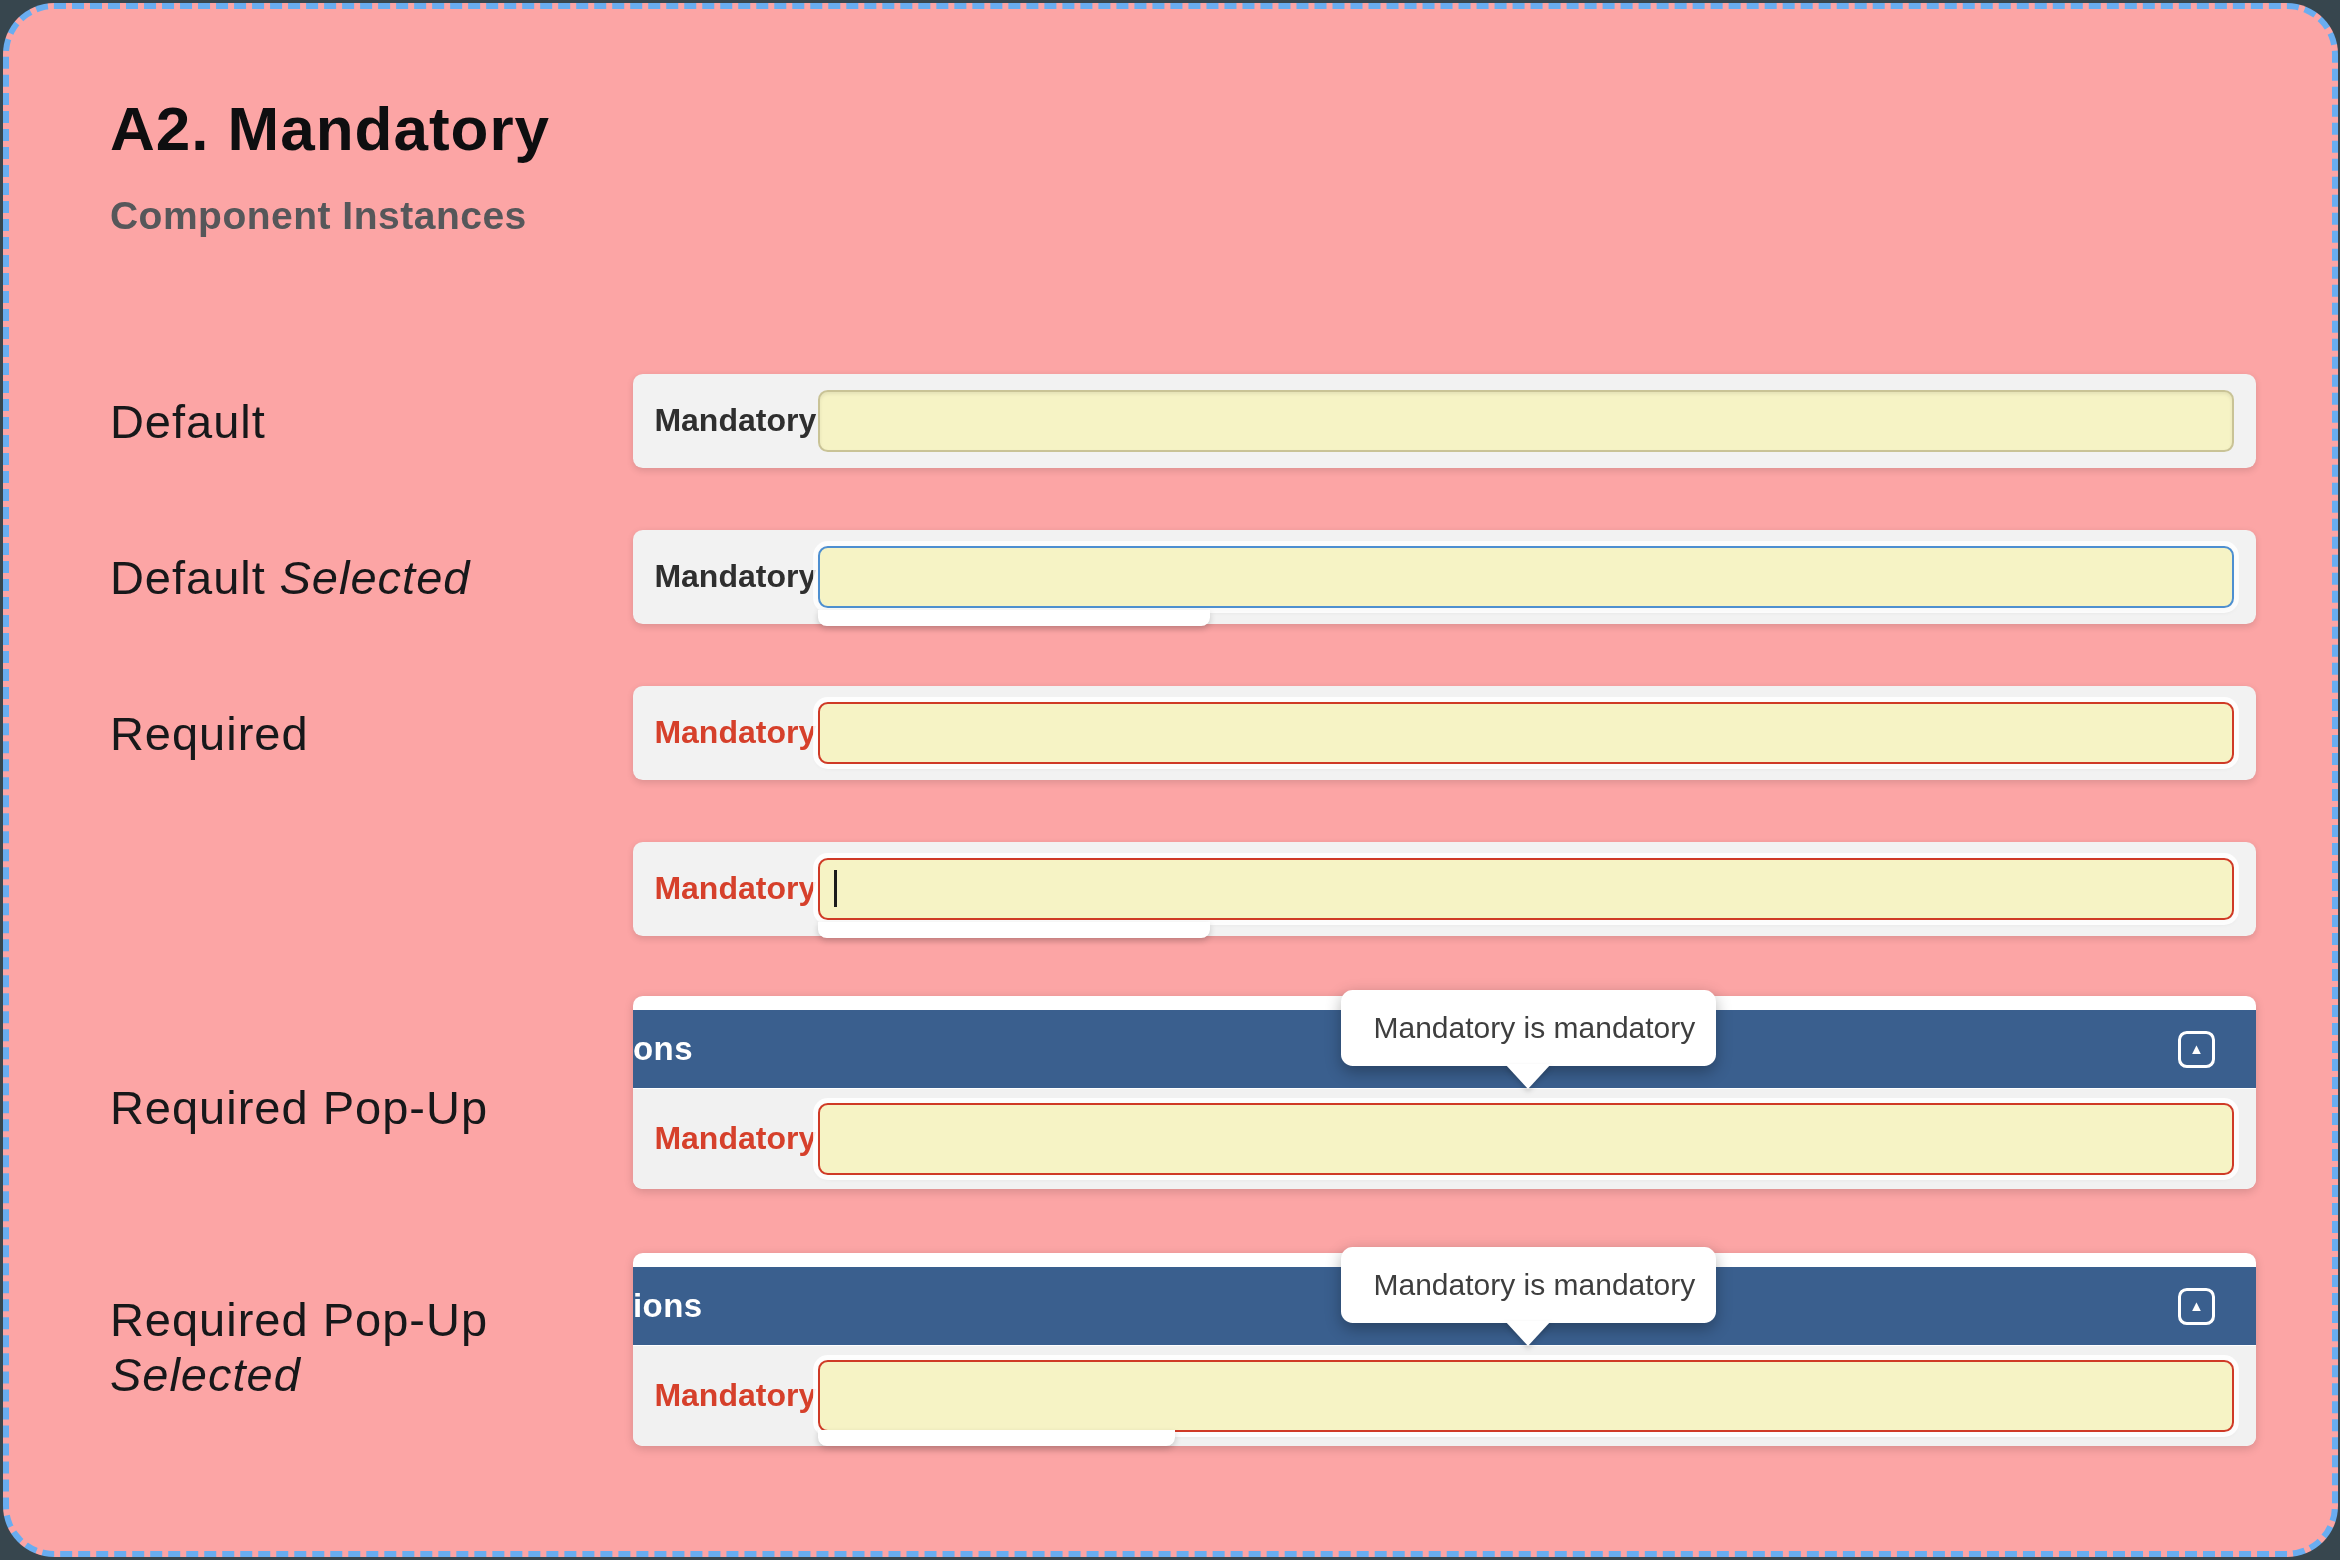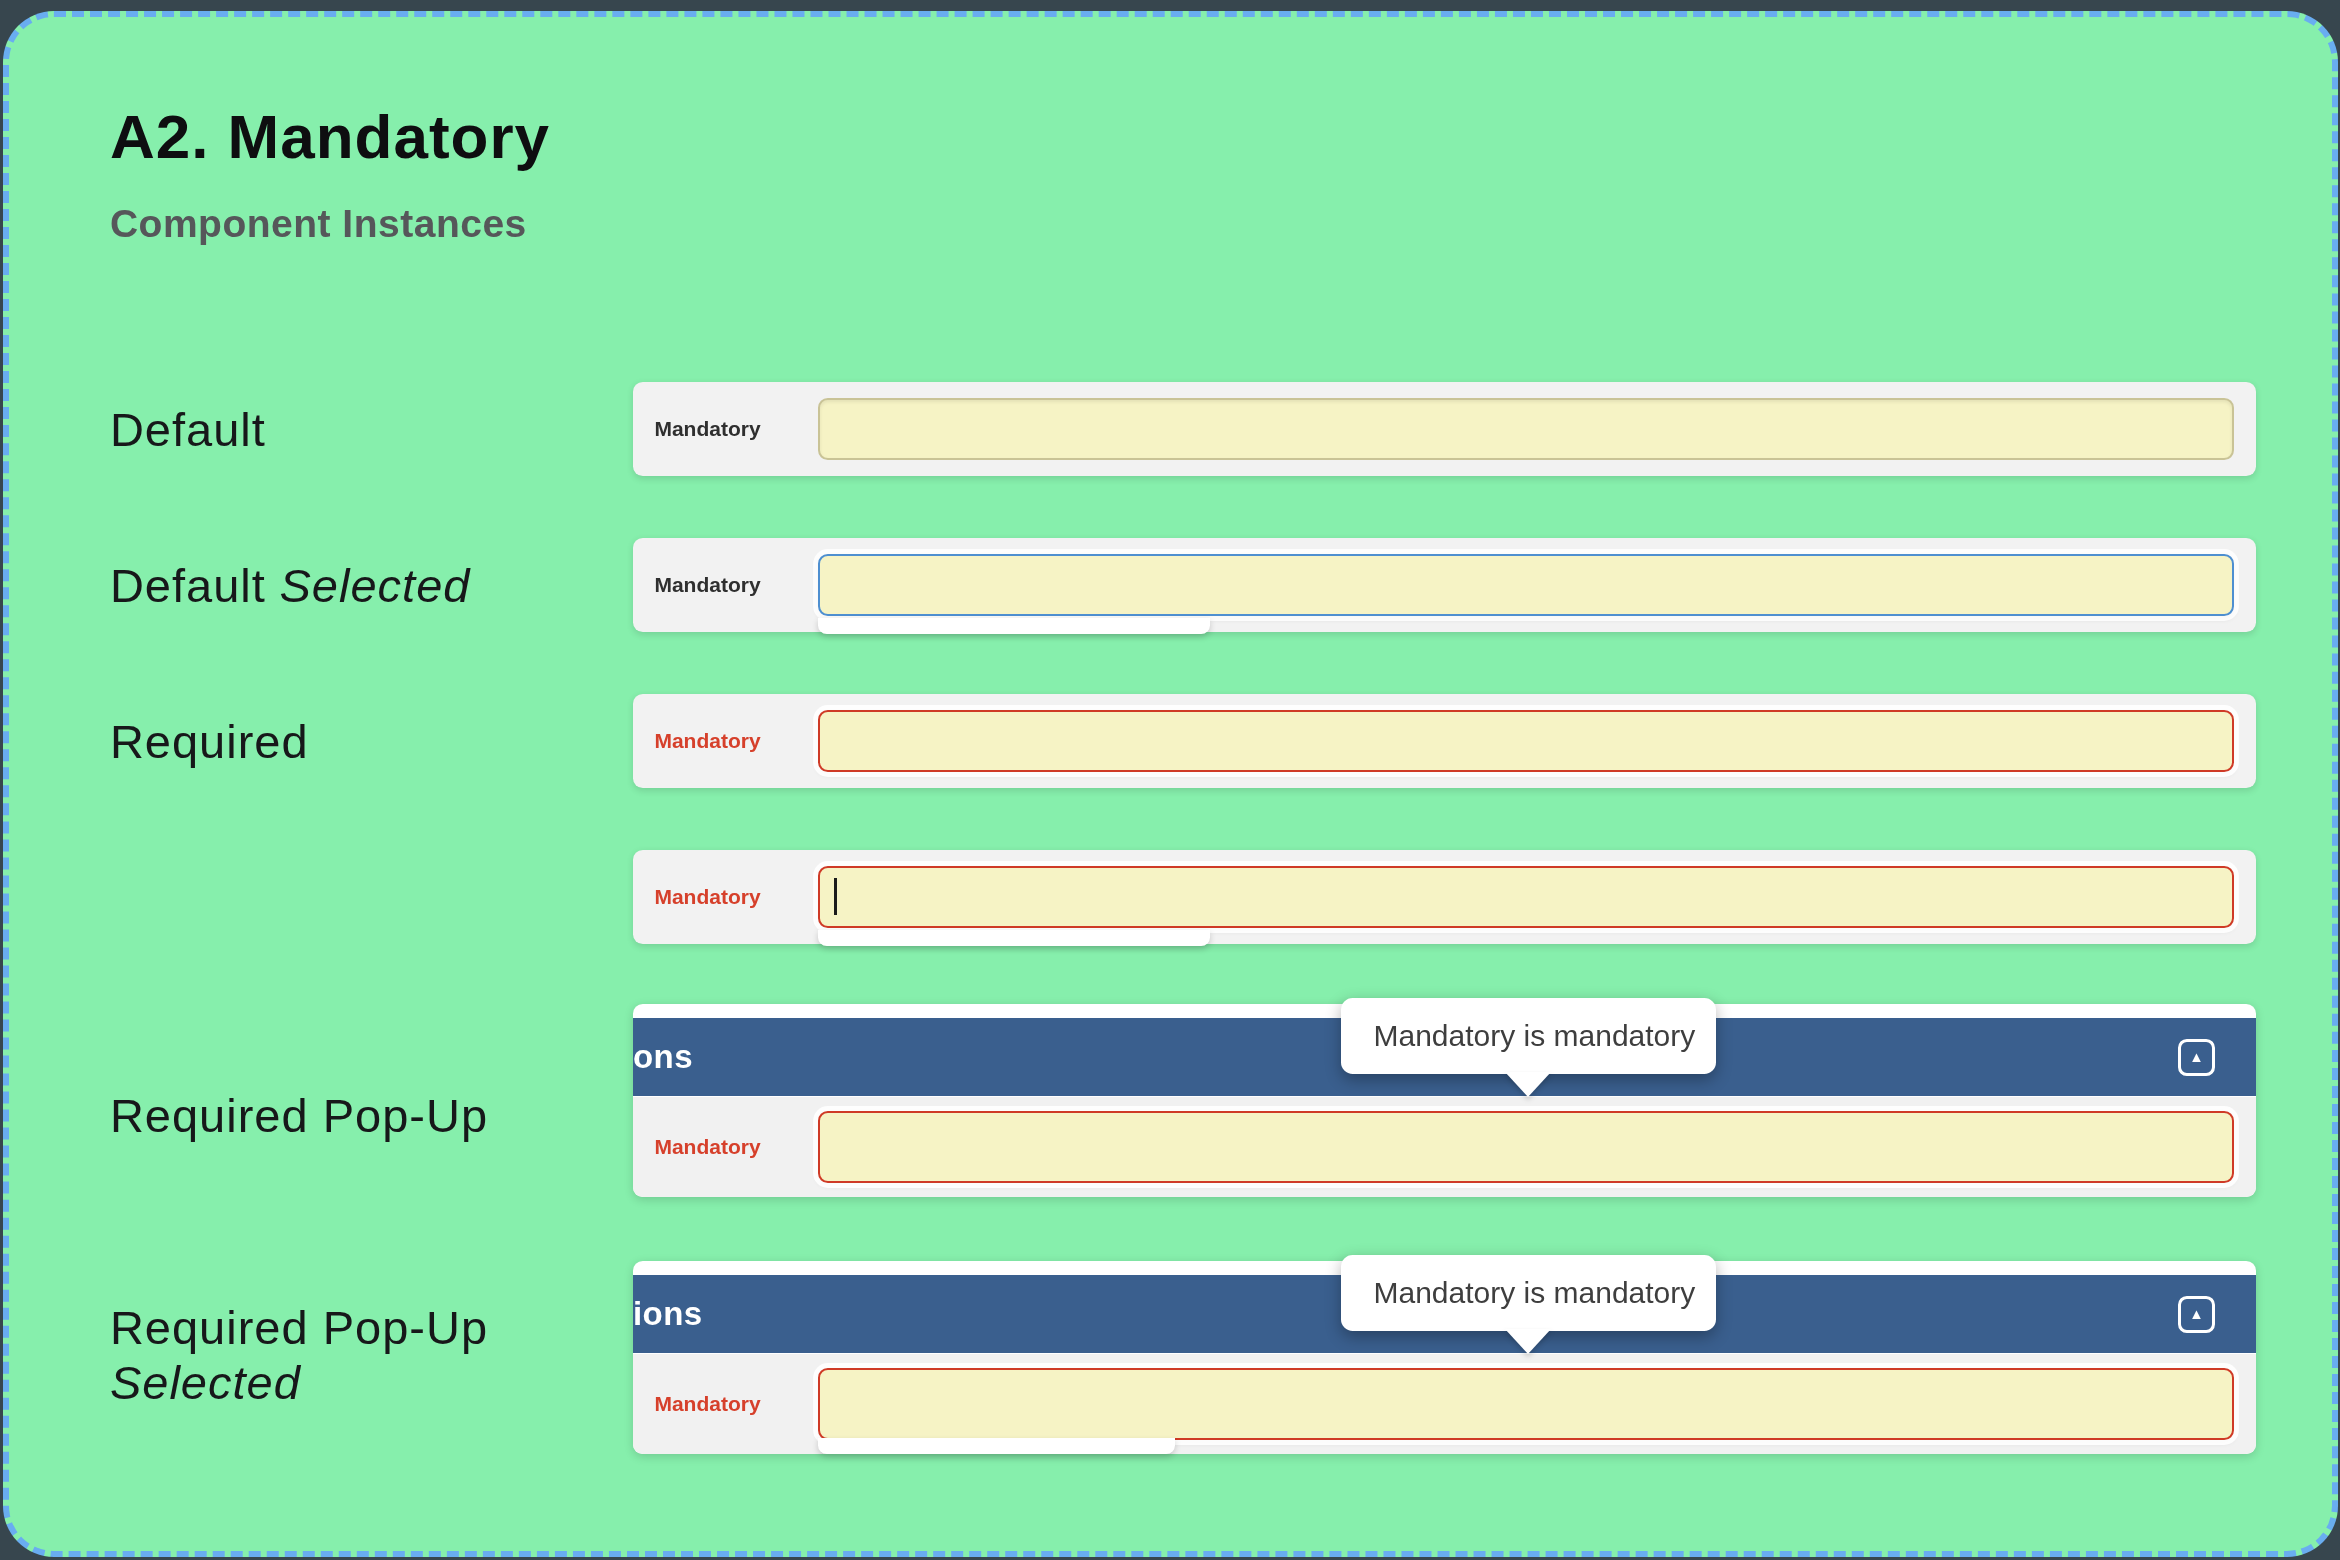--- a/index.html
+++ b/index.html
@@ -5,25 +5,24 @@
   html,body{margin:0;padding:0;}
   body{
     width:2341px;height:1560px;
     background:#37464E;
     font-family:"Liberation Sans","DejaVu Sans",sans-serif;
     position:relative;overflow:hidden;
   }
   
   .canvas{
     position:absolute;inset:2.9px;
-    background:#86efac;
+    background:#fca5a5;
     border:6.8px dashed #69ADF0;
     border-radius:51px;
     box-sizing:border-box;
-    margin-top:8px;
   }
   
   .page-title{
     position:absolute;left:101px;top:84px;
     font-size:62px;font-weight:800;color:#0E0E10;letter-spacing:1px;
   }
   .page-subtitle{
     position:absolute;left:101px;top:185px;
     font-size:39px;font-weight:700;color:#56575A;letter-spacing:0.5px;
   }
@@ -41,21 +40,21 @@
     position:absolute;left:624px;width:1623px;
     box-sizing:border-box;
   }
   .card.simple{
     height:94px;background:#F2F2F2;border-radius:9.8px;
     box-shadow:0 2.9px 7.8px rgba(0,0,0,0.12);
     display:flex;align-items:center;padding-left:21.5px;
   }
   .f-label{
     width:164px;flex:none;
-    font-size:21px;font-weight:700;color:#2F2F2F;
+    font-size:32px;font-weight:700;color:#2F2F2F;
   }
   .f-label.required{color:#D6402B;}
   .f-input{
     flex:none;width:1416px;height:62px;
     background:#F6F3C5;border-radius:9.8px;
     border:2px solid #C9C396;
     box-sizing:border-box;
     box-shadow:inset 0 2px 3.9px rgba(0,0,0,0.08);
     display:flex;align-items:center;
   }

